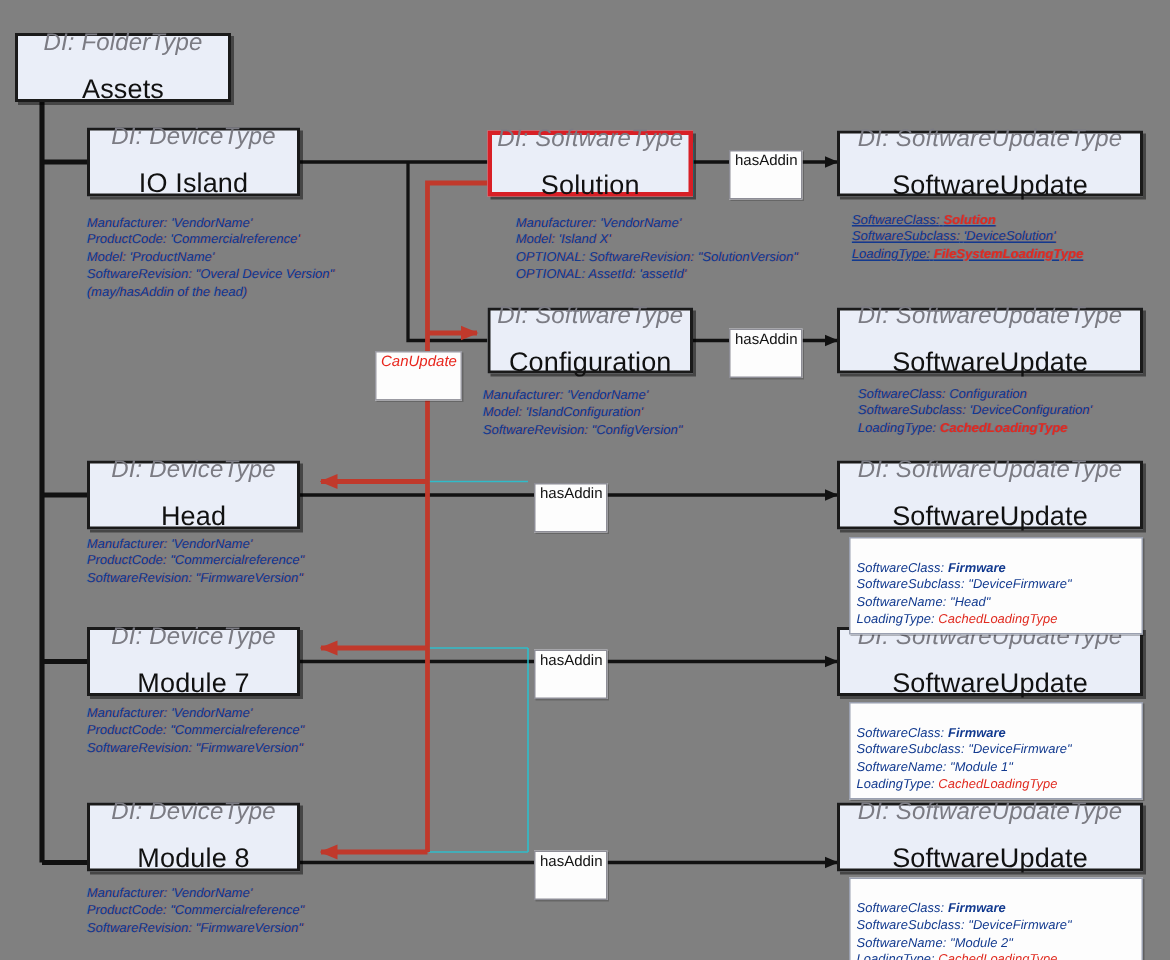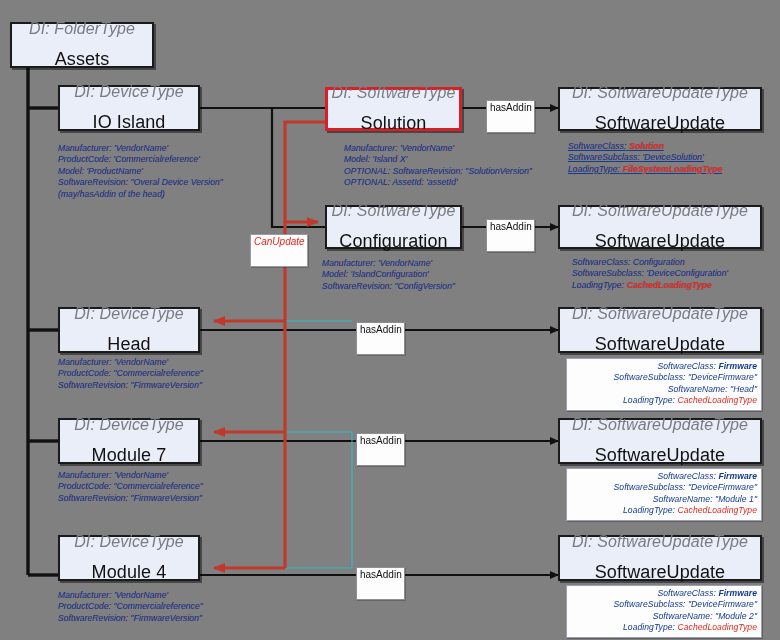--- a/index.html
+++ b/index.html
@@ -15,22 +15,22 @@
   .node.redborder{border-color:#d81f26;border-width:3px;}
   .ntype{font-style:italic;font-size:16px;color:#7b7b83;line-height:1.1;
          letter-spacing:.1px;}
   .nname{font-size:18px;color:#111;line-height:1.15;margin-top:11px;
          letter-spacing:.1px;}
 
   
   .anno{position:absolute;font-style:italic;font-size:8.6px;line-height:11.4px;
         color:#123a8f;white-space:pre;z-index:6;letter-spacing:.05px;}
   .anno.blur{text-shadow:0.6px 0 0 rgba(180,60,60,.55),-0.6px 0 0 rgba(60,120,180,.55);}
-  .anno.boxed{background:#fdfdfd;border:1px solid #9aa0b0;padding:2px 4px 3px 4px;
-              box-shadow:1px 1px 0 rgba(0,0,0,.25);text-align:right;}
+  .anno.boxed{background:#fdfdfd;border:1px solid #9aa0b0;padding:14px 4px 3px 4px;
+              box-shadow:1px 1px 0 rgba(0,0,0,.25);}
   .anno .red{color:#e02b20;font-weight:bold;}
   .anno .rednb{color:#e02b20;}
   .anno .bold{font-weight:bold;}
 
   
   .elabel{position:absolute;background:#fdfdfd;border:1px solid #8d8d96;
           font-size:10px;color:#111;padding:1px 2px 18px 3px;line-height:12px;
           z-index:8;box-shadow:1px 1px 0 rgba(0,0,0,.2);white-space:nowrap;}
   .elabel.red{color:#e8261d;border-color:#9a9aa2;font-style:italic;}
 </style>
@@ -111,21 +111,21 @@
   <span class="nname">Head</span>
 </div>
 
 <div class="node" style="left:58px;  top:418px; width:142px; height:46px;">
   <span class="ntype">DI: DeviceType</span>
   <span class="nname">Module 7</span>
 </div>
 
 <div class="node" style="left:58px;  top:535px; width:142px; height:46px;">
   <span class="ntype">DI: DeviceType</span>
-  <span class="nname">Module 4</span>
+  <span class="nname">Module 8</span>
 </div>
 
 <div class="node" style="left:558px; top:87px;  width:204px; height:44px;">
   <span class="ntype">DI: SoftwareUpdateType</span>
   <span class="nname">SoftwareUpdate</span>
 </div>
 
 <div class="node" style="left:558px; top:205px; width:204px; height:44px;">
   <span class="ntype">DI: SoftwareUpdateType</span>
   <span class="nname">SoftwareUpdate</span>

